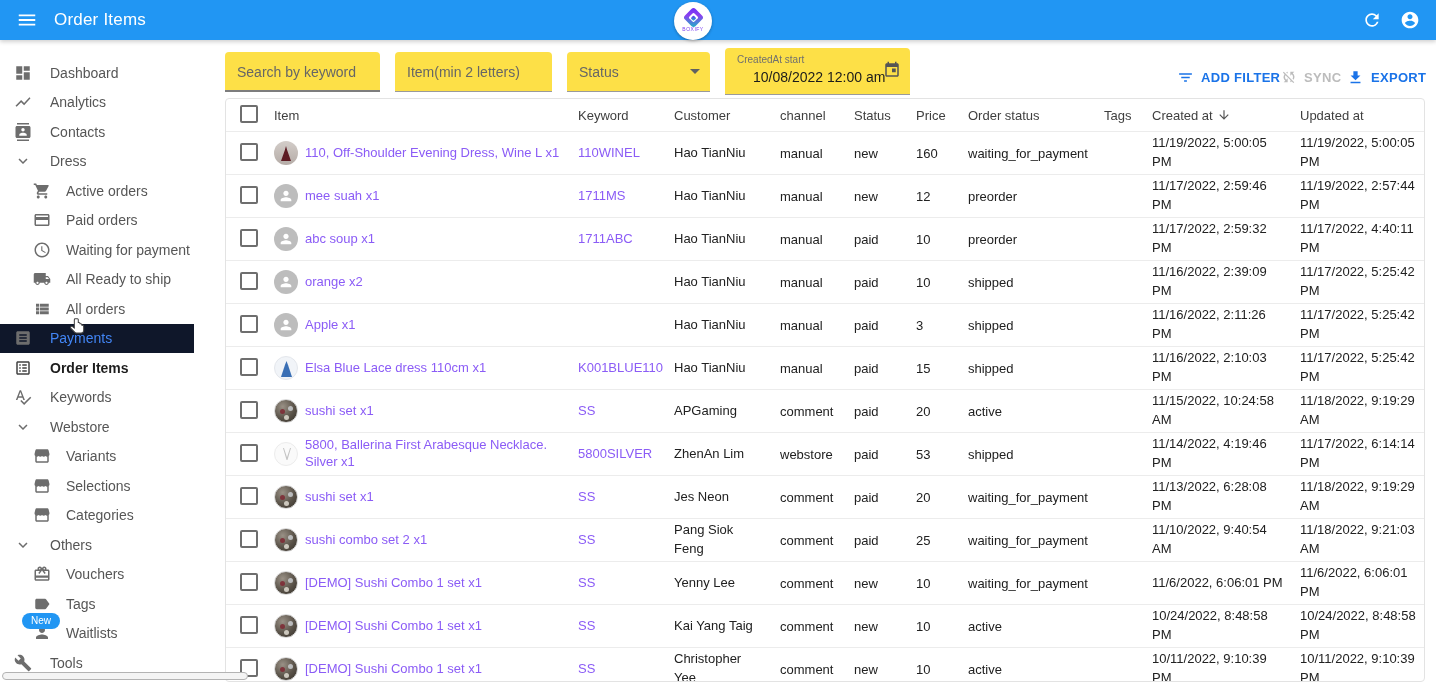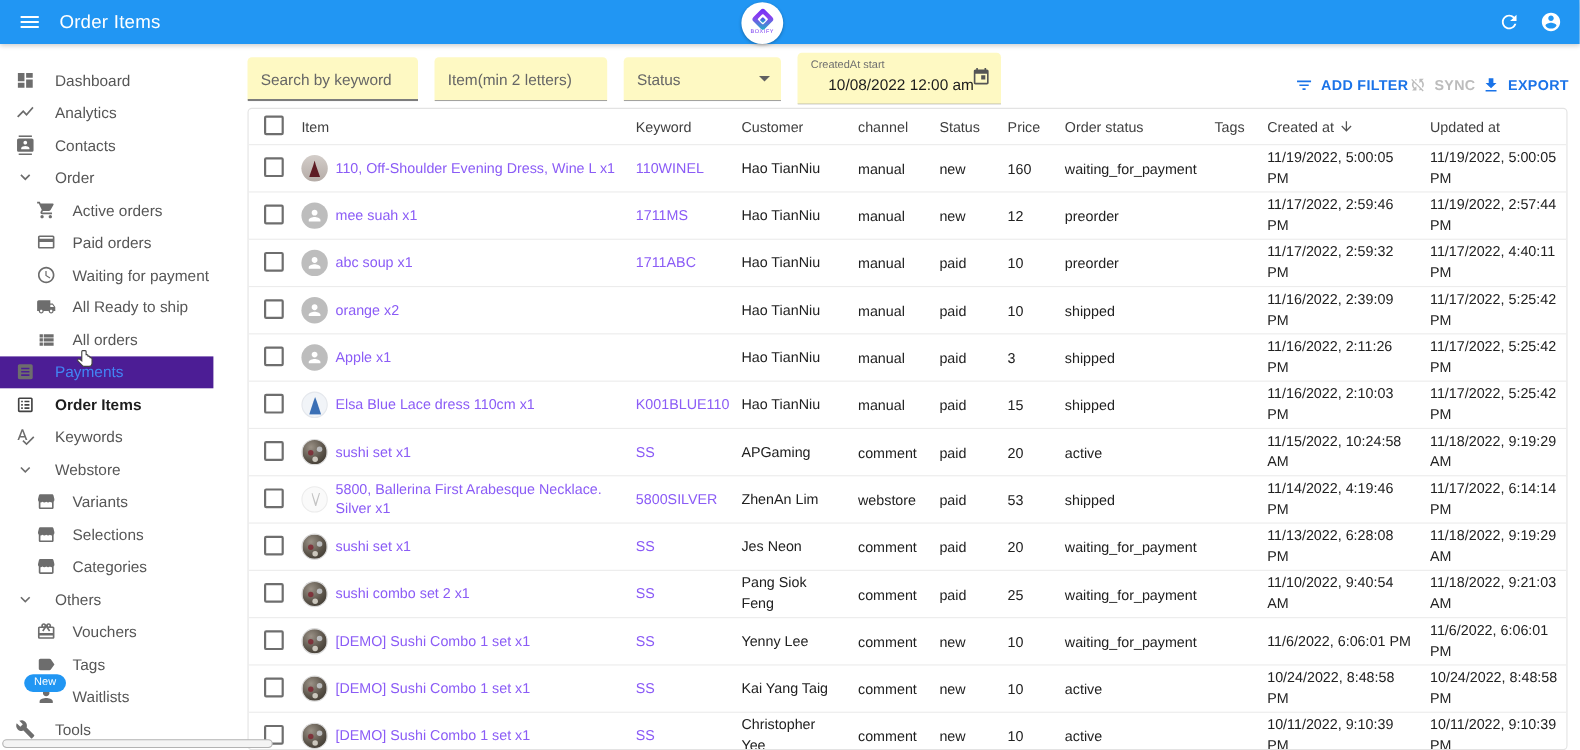--- a/index.html
+++ b/index.html
@@ -25,29 +25,29 @@
   .appbar-actions .abtn { color:#fff; cursor:pointer; display:flex; }
 
   
   .sidebar { position:absolute; left:0; top:40px; width:224px; height:642px; background:#fff;
     padding-top:18px; z-index:10; }
   .si { position:relative; width:194px; height:29.5px; display:flex; align-items:center; cursor:pointer; }
   .si-ic { display:flex; color:#6d6d6d; position:absolute; left:14px; width:18px; justify-content:center; }
   .si.child .si-ic { left:33px; }
   .si-lb { position:absolute; left:50px; font-size:14px; color:#565656; white-space:nowrap; }
   .si.child .si-lb { left:66px; }
-  .si.hl { background:#4c1d95; }
+  .si.hl { background:#0f172a; }
   .si.hl .si-lb { color:#4285F4; }
   .si.active .si-lb { color:#1d1d1d; font-weight:600; }
   .si.active .si-ic { color:#424242; }
   .badge { position:absolute; left:22px; top:-6px; background:#2196F3; color:#fff; font-size:10px;
     padding:2.5px 9px; border-radius:10px; z-index:3; }
 
   
-  .field { position:absolute; background:#fef9c3; border-radius:4px 4px 0 0;
+  .field { position:absolute; background:#fde047; border-radius:4px 4px 0 0;
     border-bottom:1px solid #9a9a9a; font-size:14px; color:#666;text-decoration:underline; }
   .f-search { left:225px; top:52px; width:155px; height:40px; border-bottom:2px solid #7d7d7d; }
   .f-item   { left:395px; top:52px; width:157px; height:40px; }
   .f-status { left:567px; top:52px; width:143px; height:40px; cursor:pointer; }
   .f-date   { left:725px; top:48px; width:185px; height:47px; cursor:pointer; }
   .ph { position:absolute; left:12px; top:12px; }
   .f-status .caret { position:absolute; right:10px; top:17px; width:0; height:0;
     border-left:5px solid transparent; border-right:5px solid transparent; border-top:5px solid #616161; }
   .f-date .flabel { position:absolute; left:12px; top:6px; font-size:10px; color:#6f6f6f; }
   .f-date .fvalue { position:absolute; left:12px; top:21px; font-size:14px; color:#1b1b1b;margin-left:16px; }
@@ -151,21 +151,21 @@
         </svg>
       </span>
       <span class="si-lb">Contacts</span>
     </div>
     <div class="si group">
       <span class="si-ic">
         <svg width="20" height="20" viewBox="0 0 24 24" fill="currentColor">
           <path d="M16.59 8.59L12 13.17 7.41 8.59 6 10l6 6 6-6z"></path>
         </svg>
       </span>
-      <span class="si-lb">Order</span>
+      <span class="si-lb">Dress</span>
     </div>
     <div class="si child">
       <span class="si-ic">
         <svg width="18" height="18" viewBox="0 0 24 24" fill="currentColor">
           <path d="M7 18c-1.1 0-1.99.9-1.99 2S5.9 22 7 22s2-.9 2-2-.9-2-2-2zM1 2v2h2l3.6 7.59-1.35 2.45c-.16.28-.25.61-.25.96 0 1.1.9 2 2 2h12v-2H7.42c-.14 0-.25-.11-.25-.25l.03-.12.9-1.63h7.45c.75 0 1.41-.41 1.75-1.03l3.58-6.49c.08-.14.12-.31.12-.48 0-.55-.45-1-1-1H5.21l-.94-2H1zm16 16c-1.1 0-1.99.9-1.99 2s.89 2 1.99 2 2-.9 2-2-.9-2-2-2z"></path>
         </svg>
       </span>
       <span class="si-lb">Active orders</span>
     </div>
     <div class="si child">

